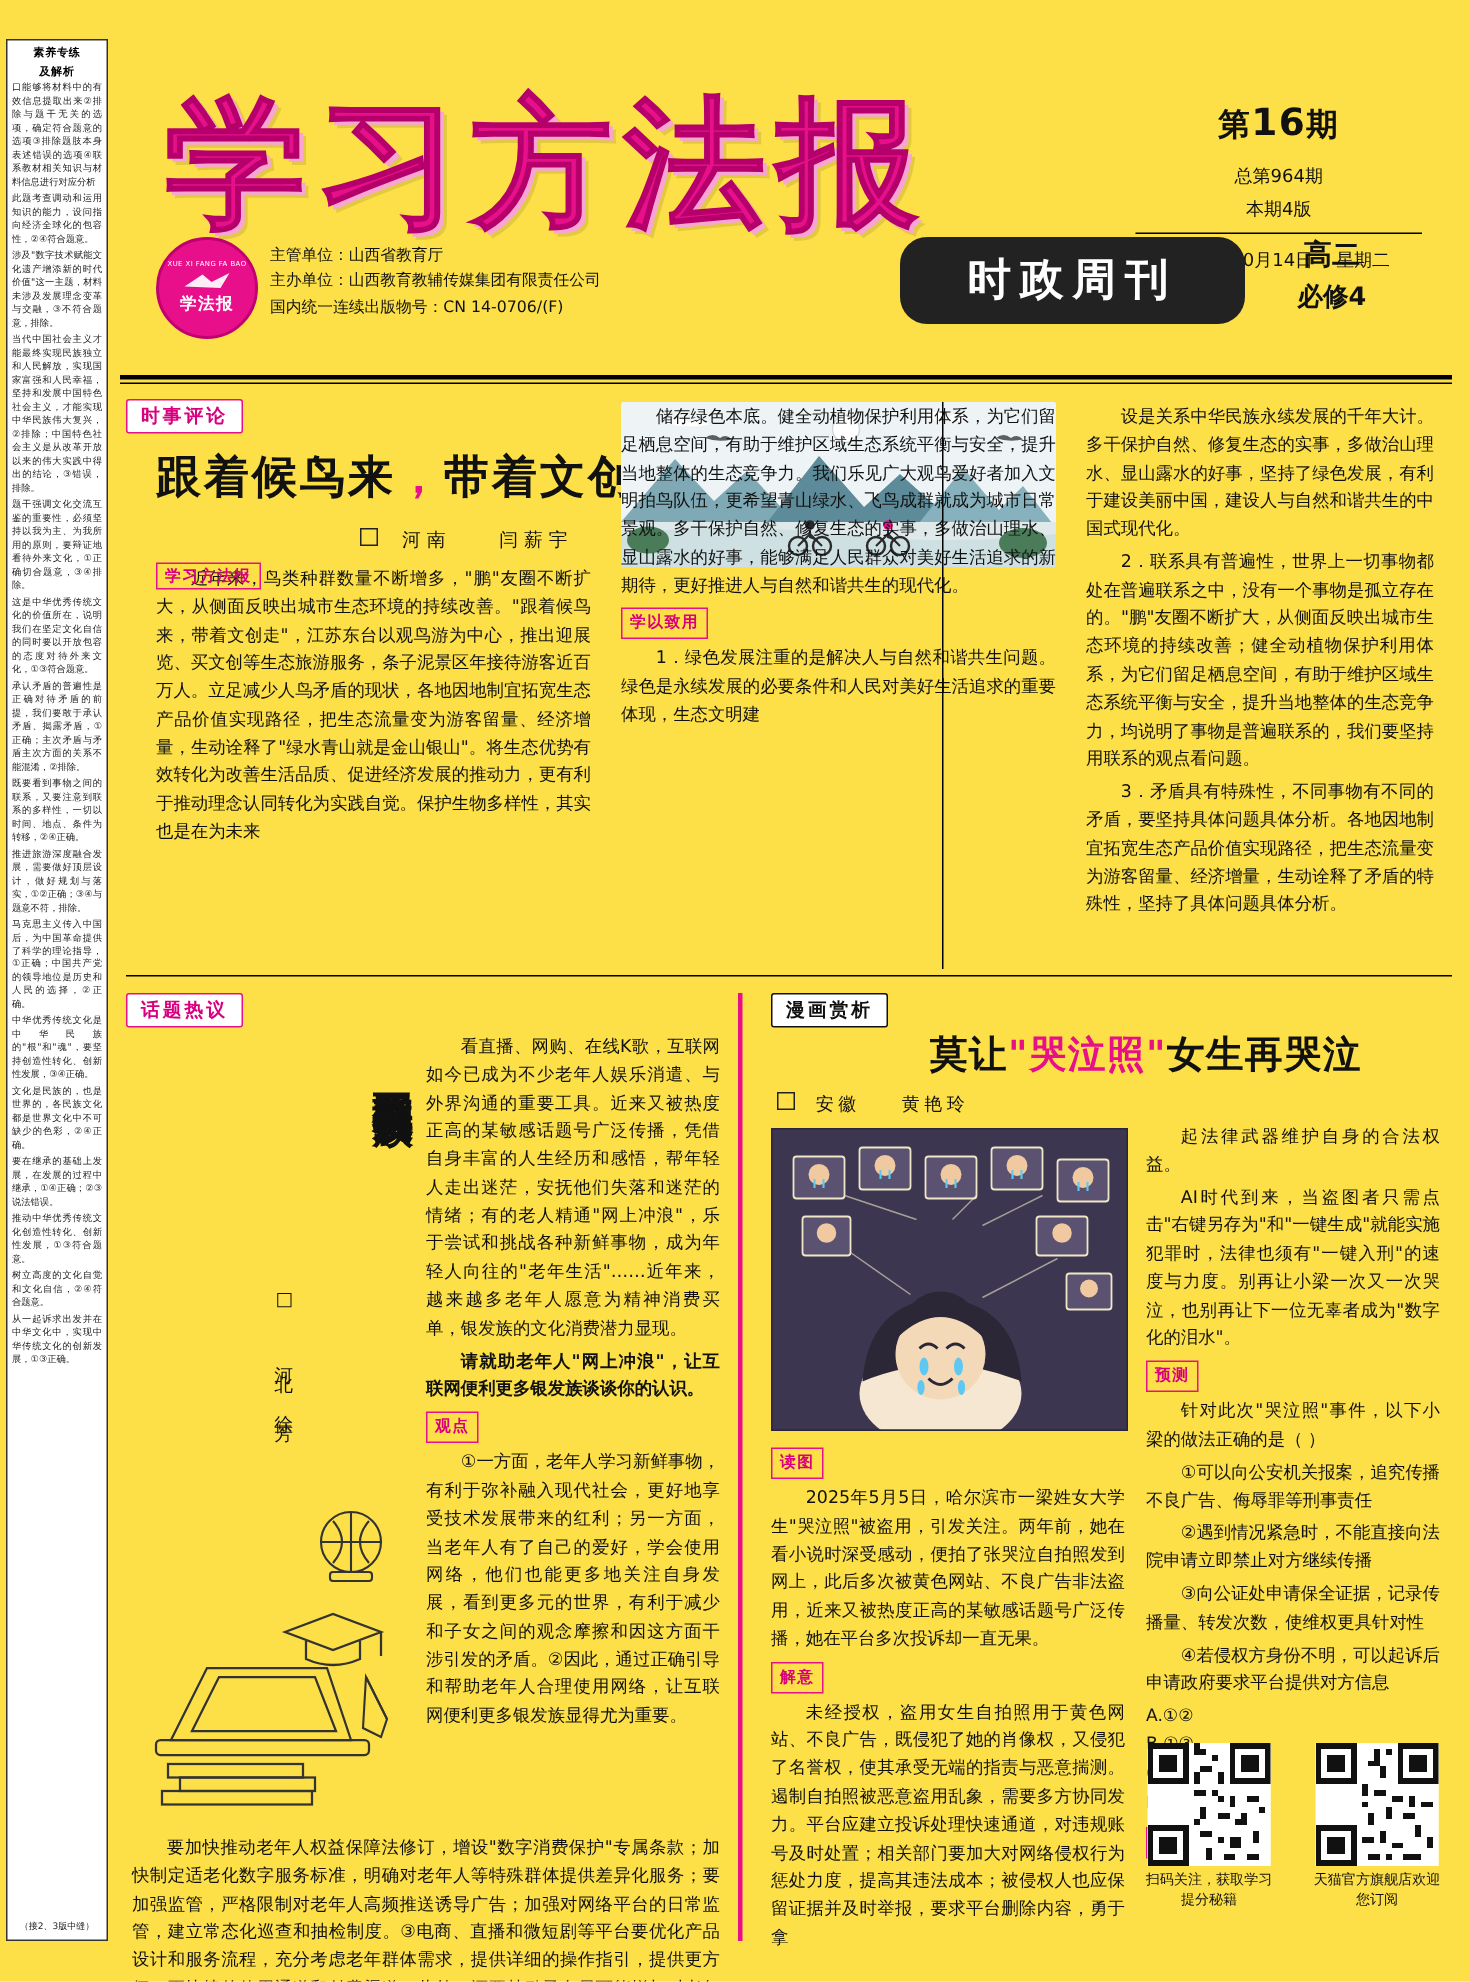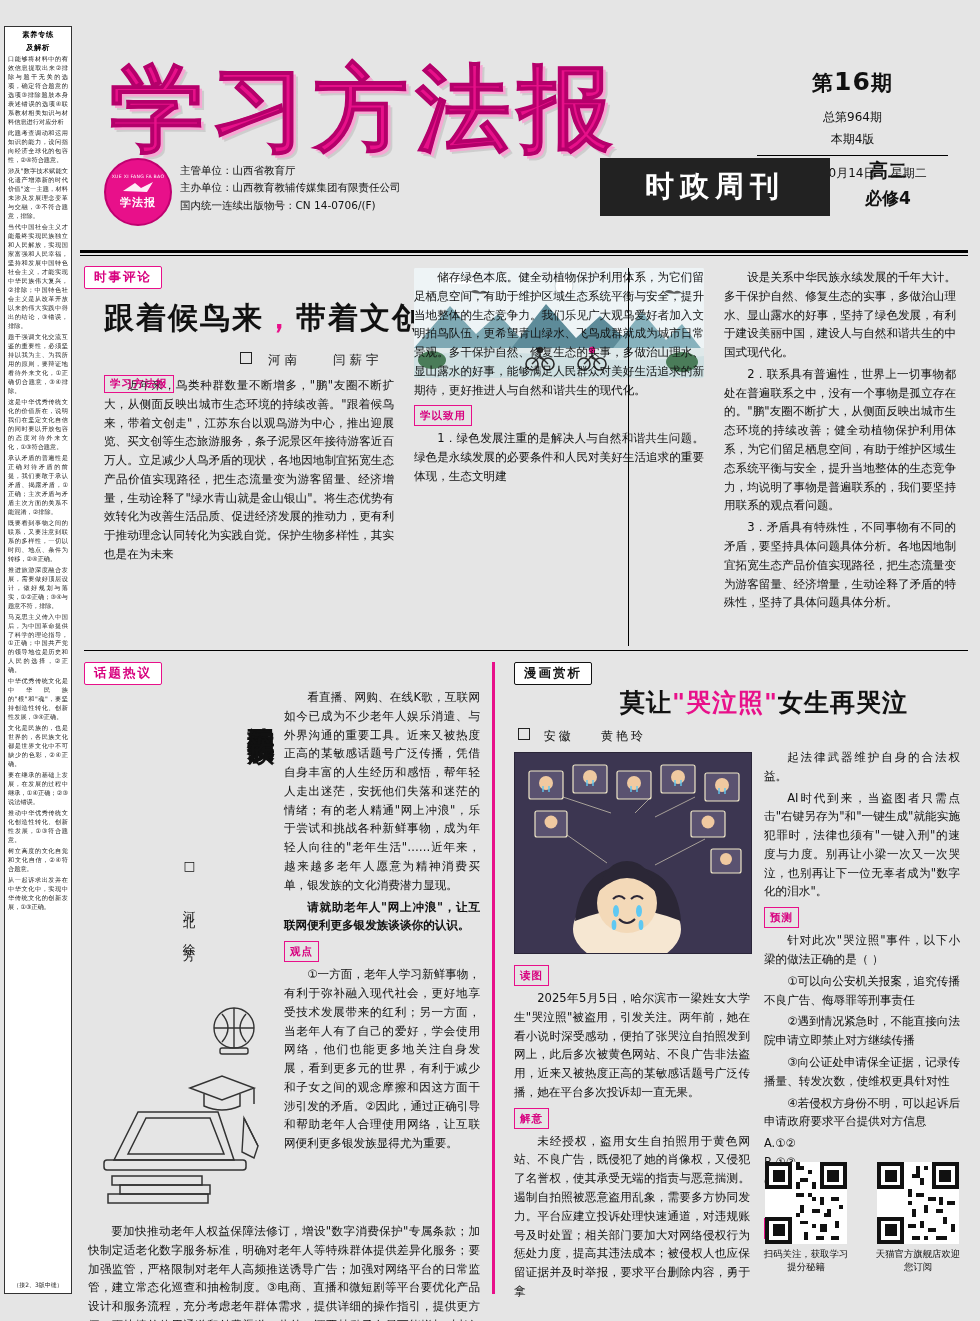--- a/index.html
+++ b/index.html
@@ -6,21 +6,21 @@
   body{
     width:980px;height:1321px;
     background:#ffffff;
     font-family:"DejaVu Sans","Liberation Sans",sans-serif;
     color:#111;
     position:relative;
     overflow:hidden;
   }
   .page{
     position:absolute;inset:0;
-    background:#e5e5e5;
+    background:#fde047;
     text-decoration:underline;
   }
 
   
   .left-strip{
     position:absolute;left:4px;top:26px;width:68px;height:1268px;
     border:1px solid #333;background:#fff;
     font-size:6.2px;line-height:1.45;color:#222;
     padding:3px 3px;box-sizing:border-box;
     overflow:hidden;
@@ -66,20 +66,21 @@
   .logo-circle .lg-en{font-size:4.6px;letter-spacing:.3px;}
   .logo-circle .lg-cn{font-size:11px;font-weight:bold;letter-spacing:1px;margin-top:2px;}
   .pub-info{
     position:absolute;left:100px;top:132px;font-size:10.5px;line-height:1.65;color:#111;
   }
   .banner{
     position:absolute;left:520px;top:128px;width:230px;height:58px;
     background:#222;color:#fff;display:flex;align-items:center;justify-content:center;
     font-size:29px;font-weight:bold;letter-spacing:6px;
     font-family:"DejaVu Serif","Liberation Serif",serif;
+    border-radius:18px;
   }
   .grade-box{
     position:absolute;right:22px;top:126px;width:120px;text-align:center;
     font-size:19px;font-weight:bold;line-height:1.55;
   }
   .grade-box .sub{font-size:17px;}
 
   .rule-thick{
     position:absolute;left:80px;top:250px;width:888px;height:3px;background:#000;
   }

